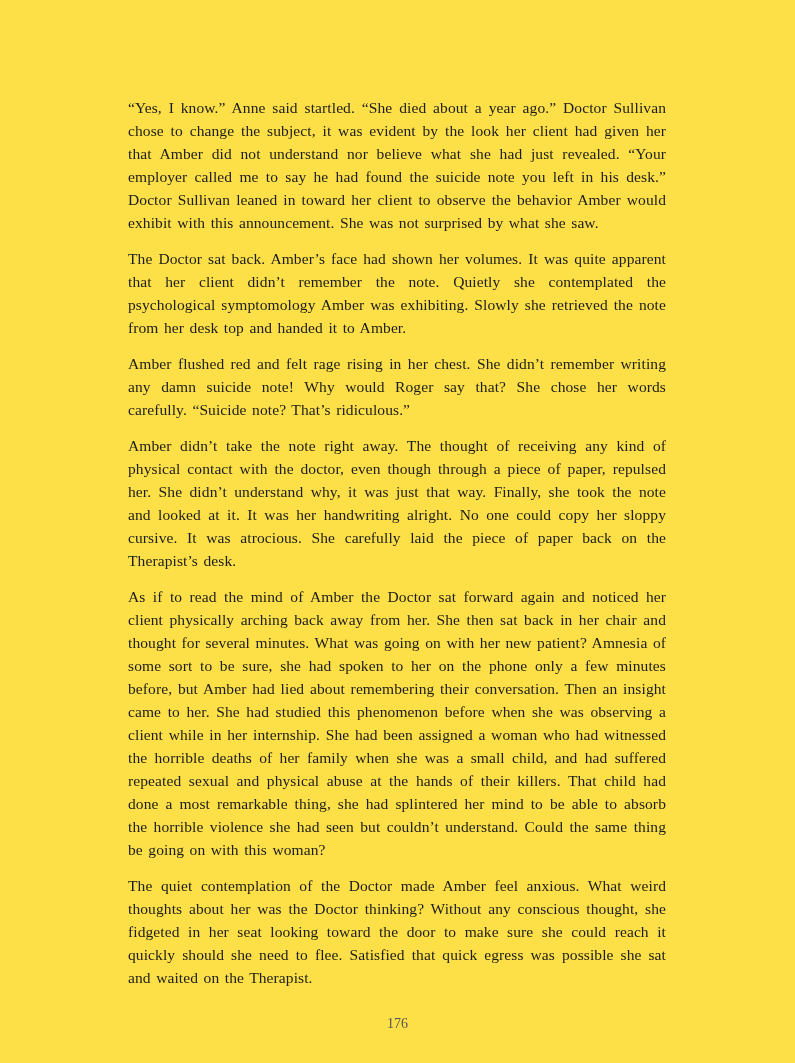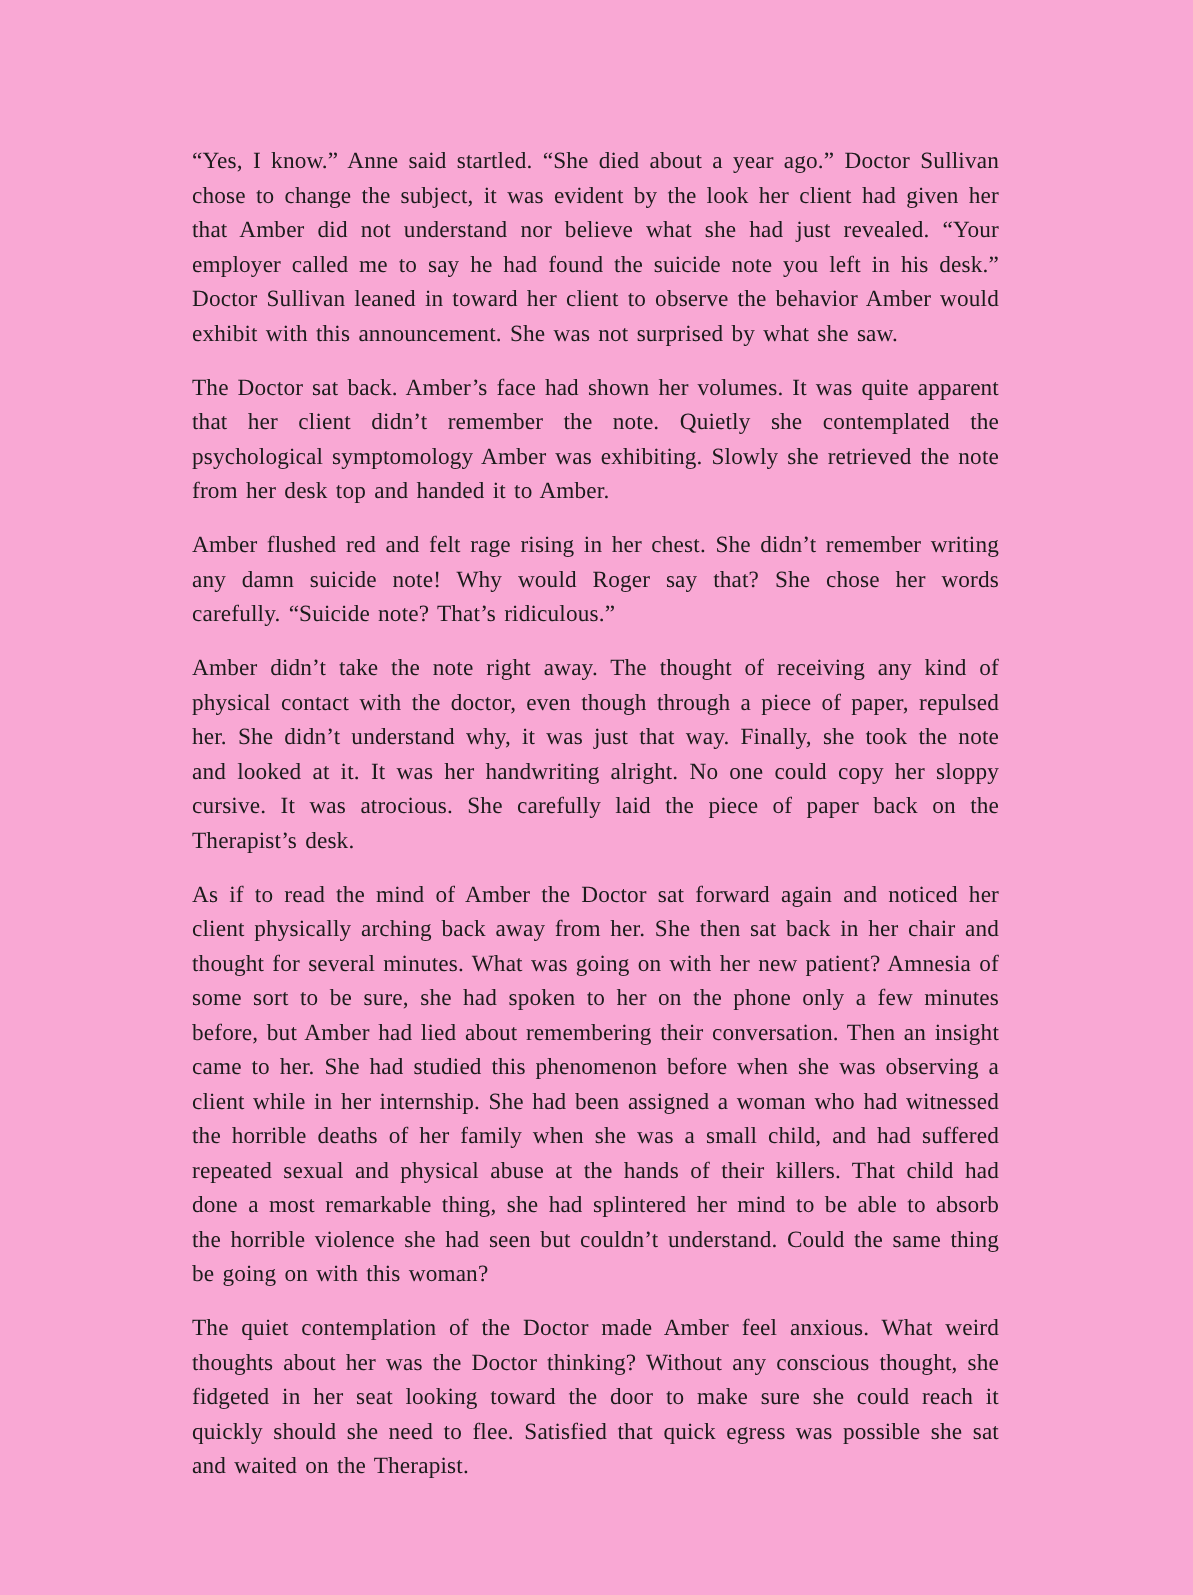--- a/index.html
+++ b/index.html
@@ -11,21 +11,21 @@
     width: 795px;
     height: 1063px;
     position: relative;
     overflow: hidden;
     font-family: "Liberation Serif", serif;
     color: #1c1c1c;
   }
   .book-page {
     position: absolute;
     inset: 0;
-    background: #f9a8d4;
+    background: #fde047;
     padding-left: 40px;
   }
   .text-block {
     position: absolute;
     left: 128px;
     top: 96px;
     width: 538px;
   }
   .text-block p {
     margin: 0 0 13px 0;
@@ -55,13 +55,16 @@
 
 <div class="book-page">
   <div class="text-block">
       <p>“Yes, I know.” Anne said startled. “She died about a year ago.” Doctor Sullivan chose to change the subject, it was evident by the look her client had given her that Amber did not understand nor believe what she had just revealed. “Your employer called me to say he had found the suicide note you left in his desk.” Doctor Sullivan leaned in toward her client to observe the behavior Amber would exhibit with this announcement. She was not surprised by what she saw.</p>
       <p>The Doctor sat back. Amber’s face had shown her volumes. It was quite apparent that her client didn’t remember the note. Quietly she contemplated the psychological symptomology Amber was exhibiting. Slowly she retrieved the note from her desk top and handed it to Amber.</p>
       <p>Amber flushed red and felt rage rising in her chest. She didn’t remember writing any damn suicide note! Why would Roger say that? She chose her words carefully. “Suicide note? That’s ridiculous.”</p>
       <p>Amber didn’t take the note right away. The thought of receiving any kind of physical contact with the doctor, even though through a piece of paper, repulsed her. She didn’t understand why, it was just that way. Finally, she took the note and looked at it. It was her handwriting alright. No one could copy her sloppy cursive. It was atrocious. She carefully laid the piece of paper back on the Therapist’s desk.</p>
       <p>As if to read the mind of Amber the Doctor sat forward again and noticed her client physically arching back away from her. She then sat back in her chair and thought for several minutes. What was going on with her new patient? Amnesia of some sort to be sure, she had spoken to her on the phone only a few minutes before, but Amber had lied about remembering their conversation. Then an insight came to her. She had studied this phenomenon before when she was observing a client while in her internship. She had been assigned a woman who had witnessed the horrible deaths of her family when she was a small child, and had suffered repeated sexual and physical abuse at the hands of their killers. That child had done a most remarkable thing, she had splintered her mind to be able to absorb the horrible violence she had seen but couldn’t understand. Could the same thing be going on with this woman?</p>
       <p>The quiet contemplation of the Doctor made Amber feel anxious. What weird thoughts about her was the Doctor thinking? Without any conscious thought, she fidgeted in her seat looking toward the door to make sure she could reach it quickly should she need to flee. Satisfied that quick egress was possible she sat and waited on the Therapist.</p>
     </div>
+  <div class="page-footer">
+    <span class="page-number">176</span>
+  </div>
 </div>
 
 </body></html>

